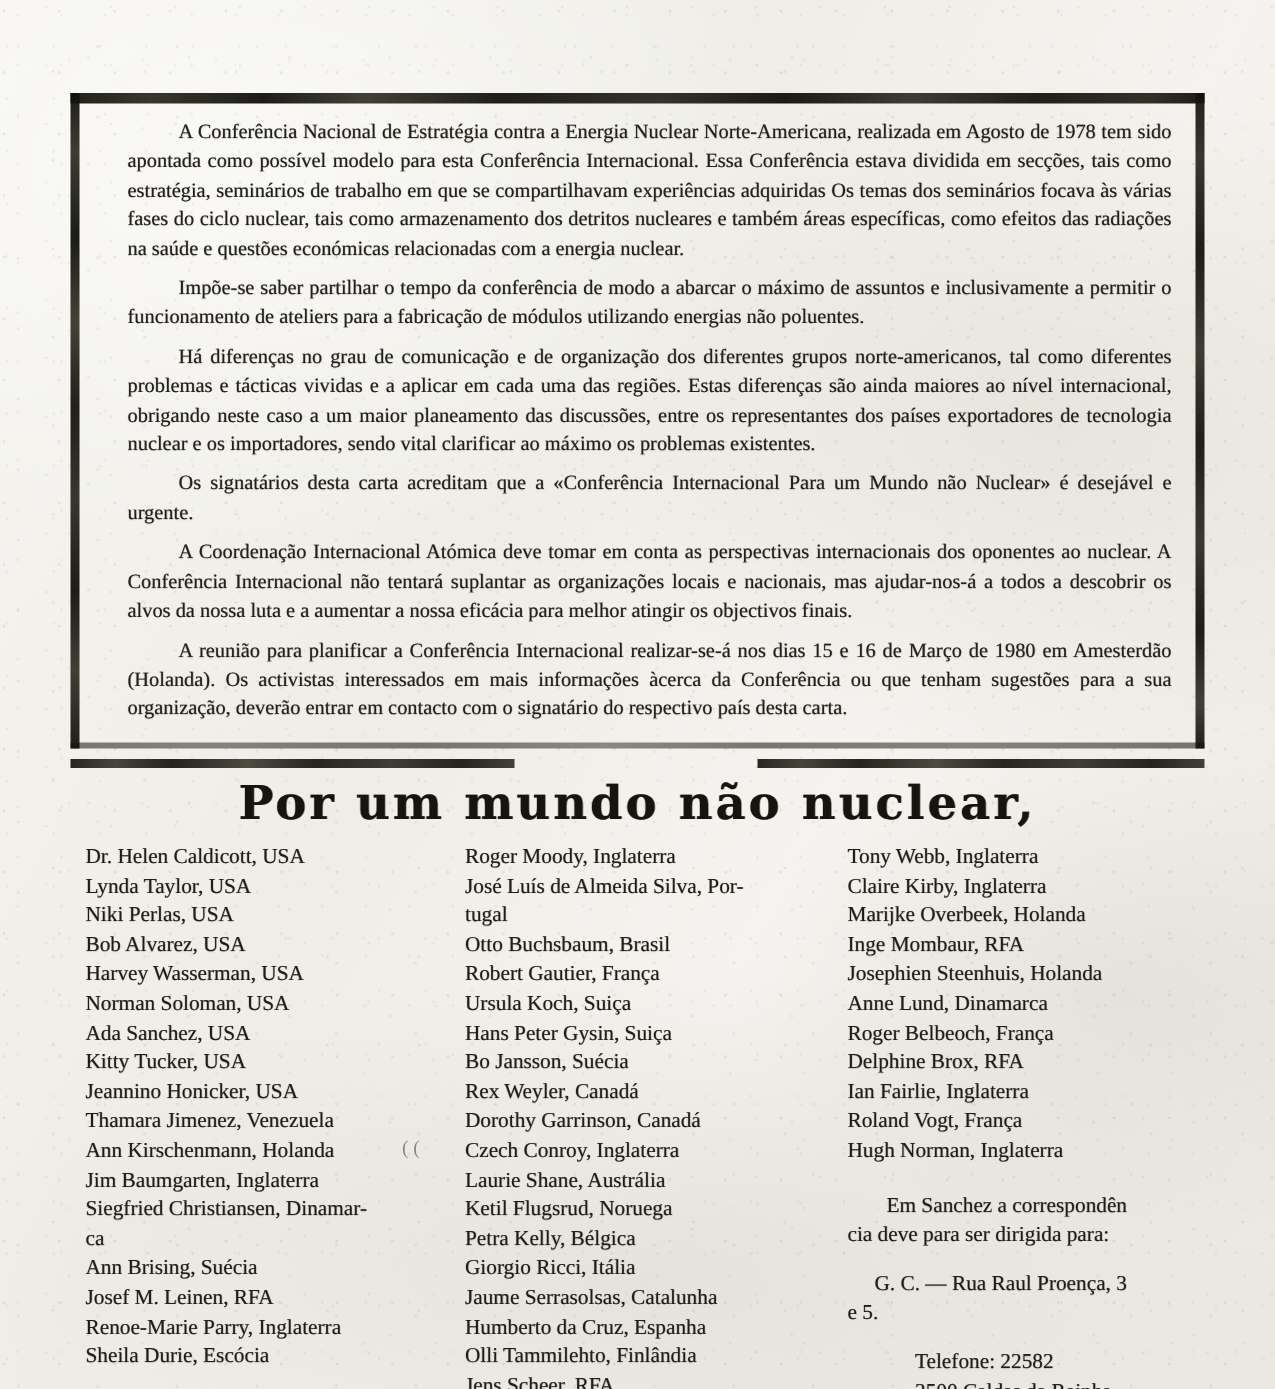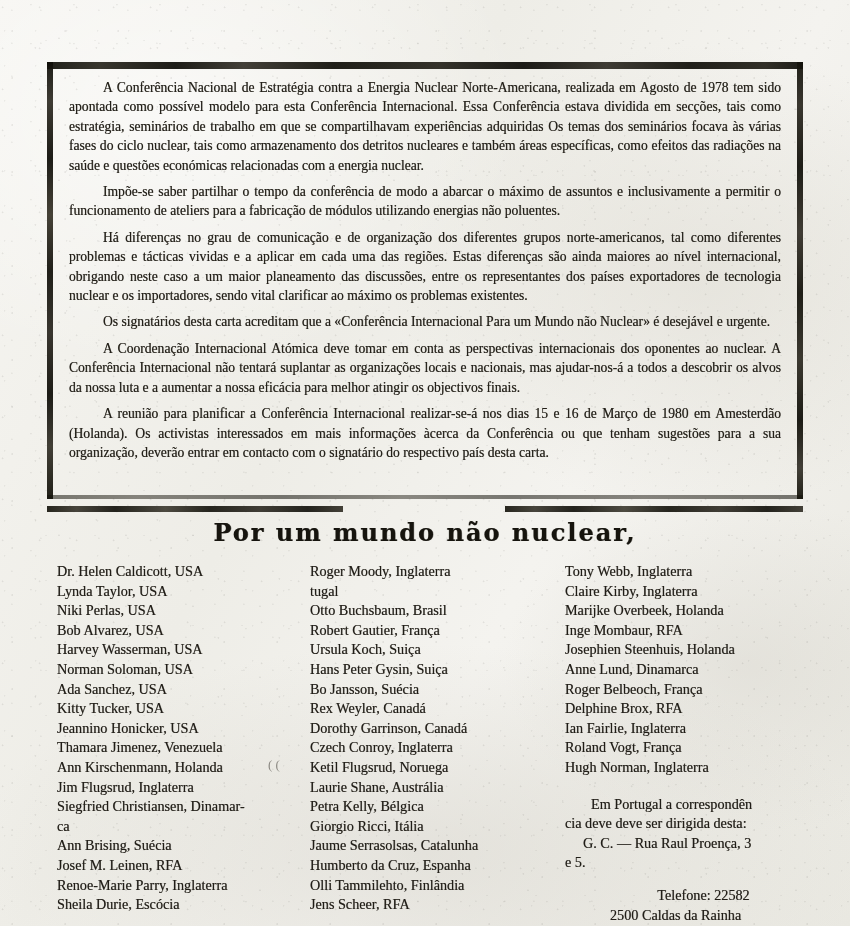--- a/index.html
+++ b/index.html
@@ -83,21 +83,21 @@
     left: 22px;
     right: 22px;
     top: 16px;
     font-size: 13.6px;
     line-height: 19.4px;
     text-align: justify;
     text-justify: inter-word;
     color: #232019;
   }
   .letter-body p {
-    margin: 0 0 7px 0;
+    margin: 0 0 7px 16px;
     text-indent: 34px;
   }
   .letter-body p:last-child { margin-bottom: 0; }
 
   
   .inky {
     text-shadow:
       0.35px 0 0 rgba(50,47,40,0.30),
       -0.35px 0.25px 0 rgba(70,66,58,0.22),
       0 0.4px 0.6px rgba(120,116,106,0.30);
@@ -123,21 +123,21 @@
 
   
   .headline {
     position: absolute;
     left: 0;
     right: 0;
     top: 518px;
     text-align: center;
     font-family: "DejaVu Serif", serif;
     font-weight: bold;
-    font-size: 24px;
+    font-size: 31px;
     letter-spacing: 2.0px;
     color: #16140e;
     text-shadow: 0.5px 0 0 rgba(40,37,31,0.5), -0.4px 0.3px 0 rgba(60,56,48,0.35);
   }
 
   
   .signatories {
     position: absolute;
     left: 57px;
     top: 562px;
@@ -167,27 +167,26 @@
   }
   .addr-lead {
     text-indent: 26px;
     white-space: normal;
     width: 225px;
   }
   .addr-name {
     text-indent: 18px;
     white-space: normal;
     width: 228px;
-    margin-top: 0px;
+    margin-top: 13px;
   }
   .addr-phone {
     padding-left: 45px;
     margin-top: 13px;
     white-space: nowrap;
-    text-align: center;
   }
   .addr-city {
     padding-left: 45px;
     white-space: nowrap;
   }
 
   
   .artifact {
     position: absolute;
     pointer-events: none;
@@ -232,42 +231,43 @@
     <span class="sig-item inky">Lynda Taylor, USA</span>
     <span class="sig-item inky">Niki Perlas, USA</span>
     <span class="sig-item inky">Bob Alvarez, USA</span>
     <span class="sig-item inky">Harvey Wasserman, USA</span>
     <span class="sig-item inky">Norman Soloman, USA</span>
     <span class="sig-item inky">Ada Sanchez, USA</span>
     <span class="sig-item inky">Kitty Tucker, USA</span>
     <span class="sig-item inky">Jeannino Honicker, USA</span>
     <span class="sig-item inky">Thamara Jimenez, Venezuela</span>
     <span class="sig-item inky">Ann Kirschenmann, Holanda</span>
-    <span class="sig-item inky">Jim Flugsrud, Inglaterra</span>
+    <span class="sig-item inky">Jim Baumgarten, Inglaterra</span>
     <span class="sig-item inky">Siegfried Christiansen, Dinamar-</span>
     <span class="sig-item inky cont">ca</span>
     <span class="sig-item inky">Ann Brising, Suécia</span>
     <span class="sig-item inky">Josef M. Leinen, RFA</span>
     <span class="sig-item inky">Renoe-Marie Parry, Inglaterra</span>
     <span class="sig-item inky">Sheila Durie, Escócia</span>
   </div>
 
   <div class="sig-col sig-col-2">
     <span class="sig-item inky">Roger Moody, Inglaterra</span>
+    <span class="sig-item inky">José Luís de Almeida Silva, Por-</span>
     <span class="sig-item inky cont">tugal</span>
     <span class="sig-item inky">Otto Buchsbaum, Brasil</span>
     <span class="sig-item inky">Robert Gautier, França</span>
     <span class="sig-item inky">Ursula Koch, Suiça</span>
     <span class="sig-item inky">Hans Peter Gysin, Suiça</span>
     <span class="sig-item inky">Bo Jansson, Suécia</span>
     <span class="sig-item inky">Rex Weyler, Canadá</span>
     <span class="sig-item inky">Dorothy Garrinson, Canadá</span>
     <span class="sig-item inky">Czech Conroy, Inglaterra</span>
+    <span class="sig-item inky">Laurie Shane, Austrália</span>
     <span class="sig-item inky">Ketil Flugsrud, Noruega</span>
-    <span class="sig-item inky">Laurie Shane, Austrália</span>
     <span class="sig-item inky">Petra Kelly, Bélgica</span>
     <span class="sig-item inky">Giorgio Ricci, Itália</span>
     <span class="sig-item inky">Jaume Serrasolsas, Catalunha</span>
     <span class="sig-item inky">Humberto da Cruz, Espanha</span>
     <span class="sig-item inky">Olli Tammilehto, Finlândia</span>
     <span class="sig-item inky">Jens Scheer, RFA</span>
   </div>
 
   <div class="sig-col sig-col-3">
     <span class="sig-item inky">Tony Webb, Inglaterra</span>
@@ -276,22 +276,22 @@
     <span class="sig-item inky">Inge Mombaur, RFA</span>
     <span class="sig-item inky">Josephien Steenhuis, Holanda</span>
     <span class="sig-item inky">Anne Lund, Dinamarca</span>
     <span class="sig-item inky">Roger Belbeoch, França</span>
     <span class="sig-item inky">Delphine Brox, RFA</span>
     <span class="sig-item inky">Ian Fairlie, Inglaterra</span>
     <span class="sig-item inky">Roland Vogt, França</span>
     <span class="sig-item inky">Hugh Norman, Inglaterra</span>
 
     <div class="addr-block">
-      <div class="addr-lead inky">Em Portugal a correspondên</div>
-      <div class="inky">cia deve deve ser dirigida desta:</div>
+      <div class="addr-lead inky">Em Sanchez a correspondên</div>
+      <div class="inky">cia deve para ser dirigida para:</div>
       <div class="addr-name inky">G. C. — Rua Raul Proença, 3</div>
       <div class="inky">e 5.</div>
       <div class="addr-phone inky">Telefone: 22582</div>
       <div class="addr-city inky">2500 Caldas da Rainha</div>
     </div>
   </div>
 </div>
 
 <span class="artifact" style="left:268px; top:757px;">( (</span>
 

